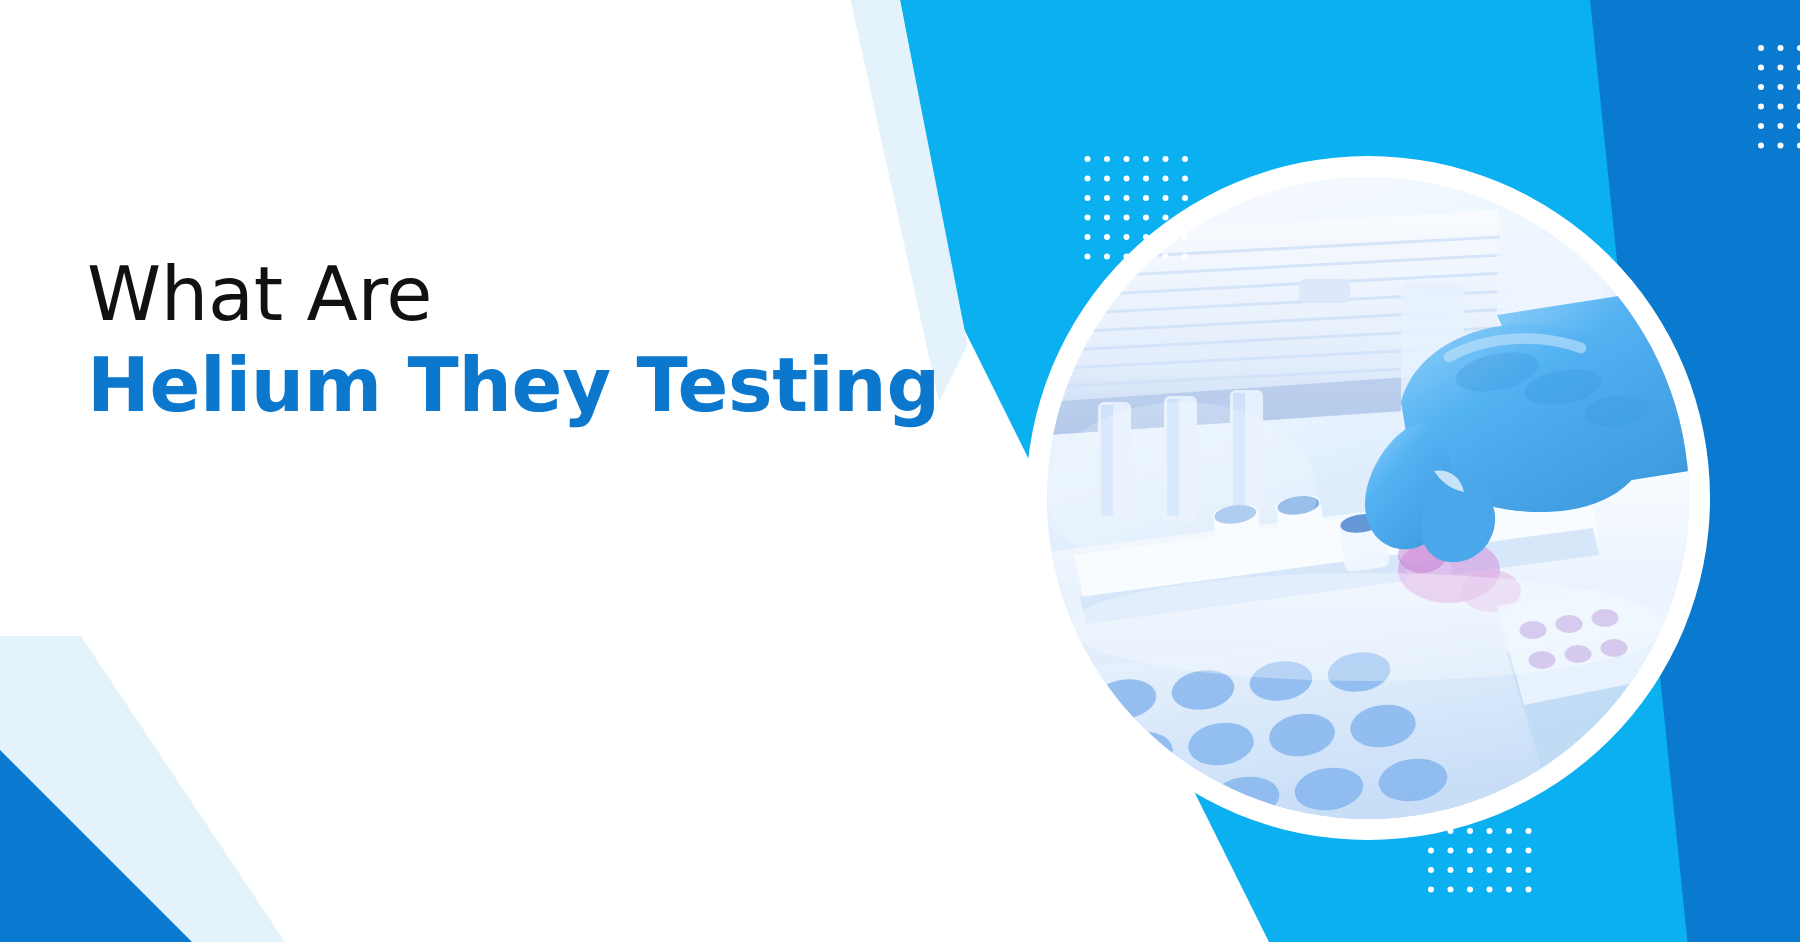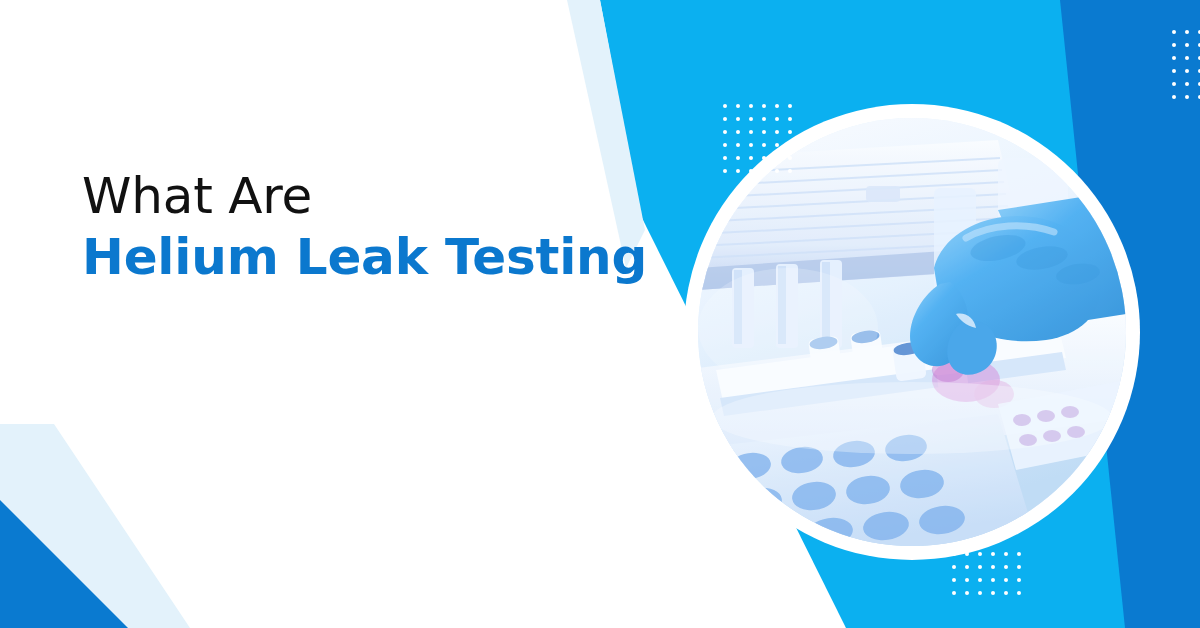--- a/index.html
+++ b/index.html
@@ -21,21 +21,21 @@
 
   
   .headline{
     position:absolute;
     left:58px; top:145px;
     width:620px;
     z-index:40;
     line-height:1.22;
     letter-spacing:-0.2px;
   }
-  .hl-line{display:block;white-space:nowrap;margin-left:24px;}
+  .hl-line{display:block;white-space:nowrap;}
   .hl-reg{
     font-size:50px;
     font-weight:400;
     color:#111111;
   }
   .hl-bold{
     font-size:50px;
     font-weight:700;
     color:#0B78CE;
   }
@@ -340,17 +340,17 @@
       <span class="dot" style="left: 39px; top: 39px; background: rgb(255, 255, 255);"></span>
       <span class="dot" style="left: 52px; top: 39px; background: rgb(255, 255, 255);"></span>
       <span class="dot" style="left: 65px; top: 39px; background: rgb(255, 255, 255);"></span>
     </div>
 
   <h1 class="headline">
     <span class="hl-line">
       <span class="hl-reg">What Are</span>
     </span>
     <span class="hl-line">
-      <span class="hl-bold">Helium Leak Testing</span>
+      <span class="hl-bold">Helium They Testing</span>
     </span>
   </h1>
 
 </div>
 
 </body></html>

